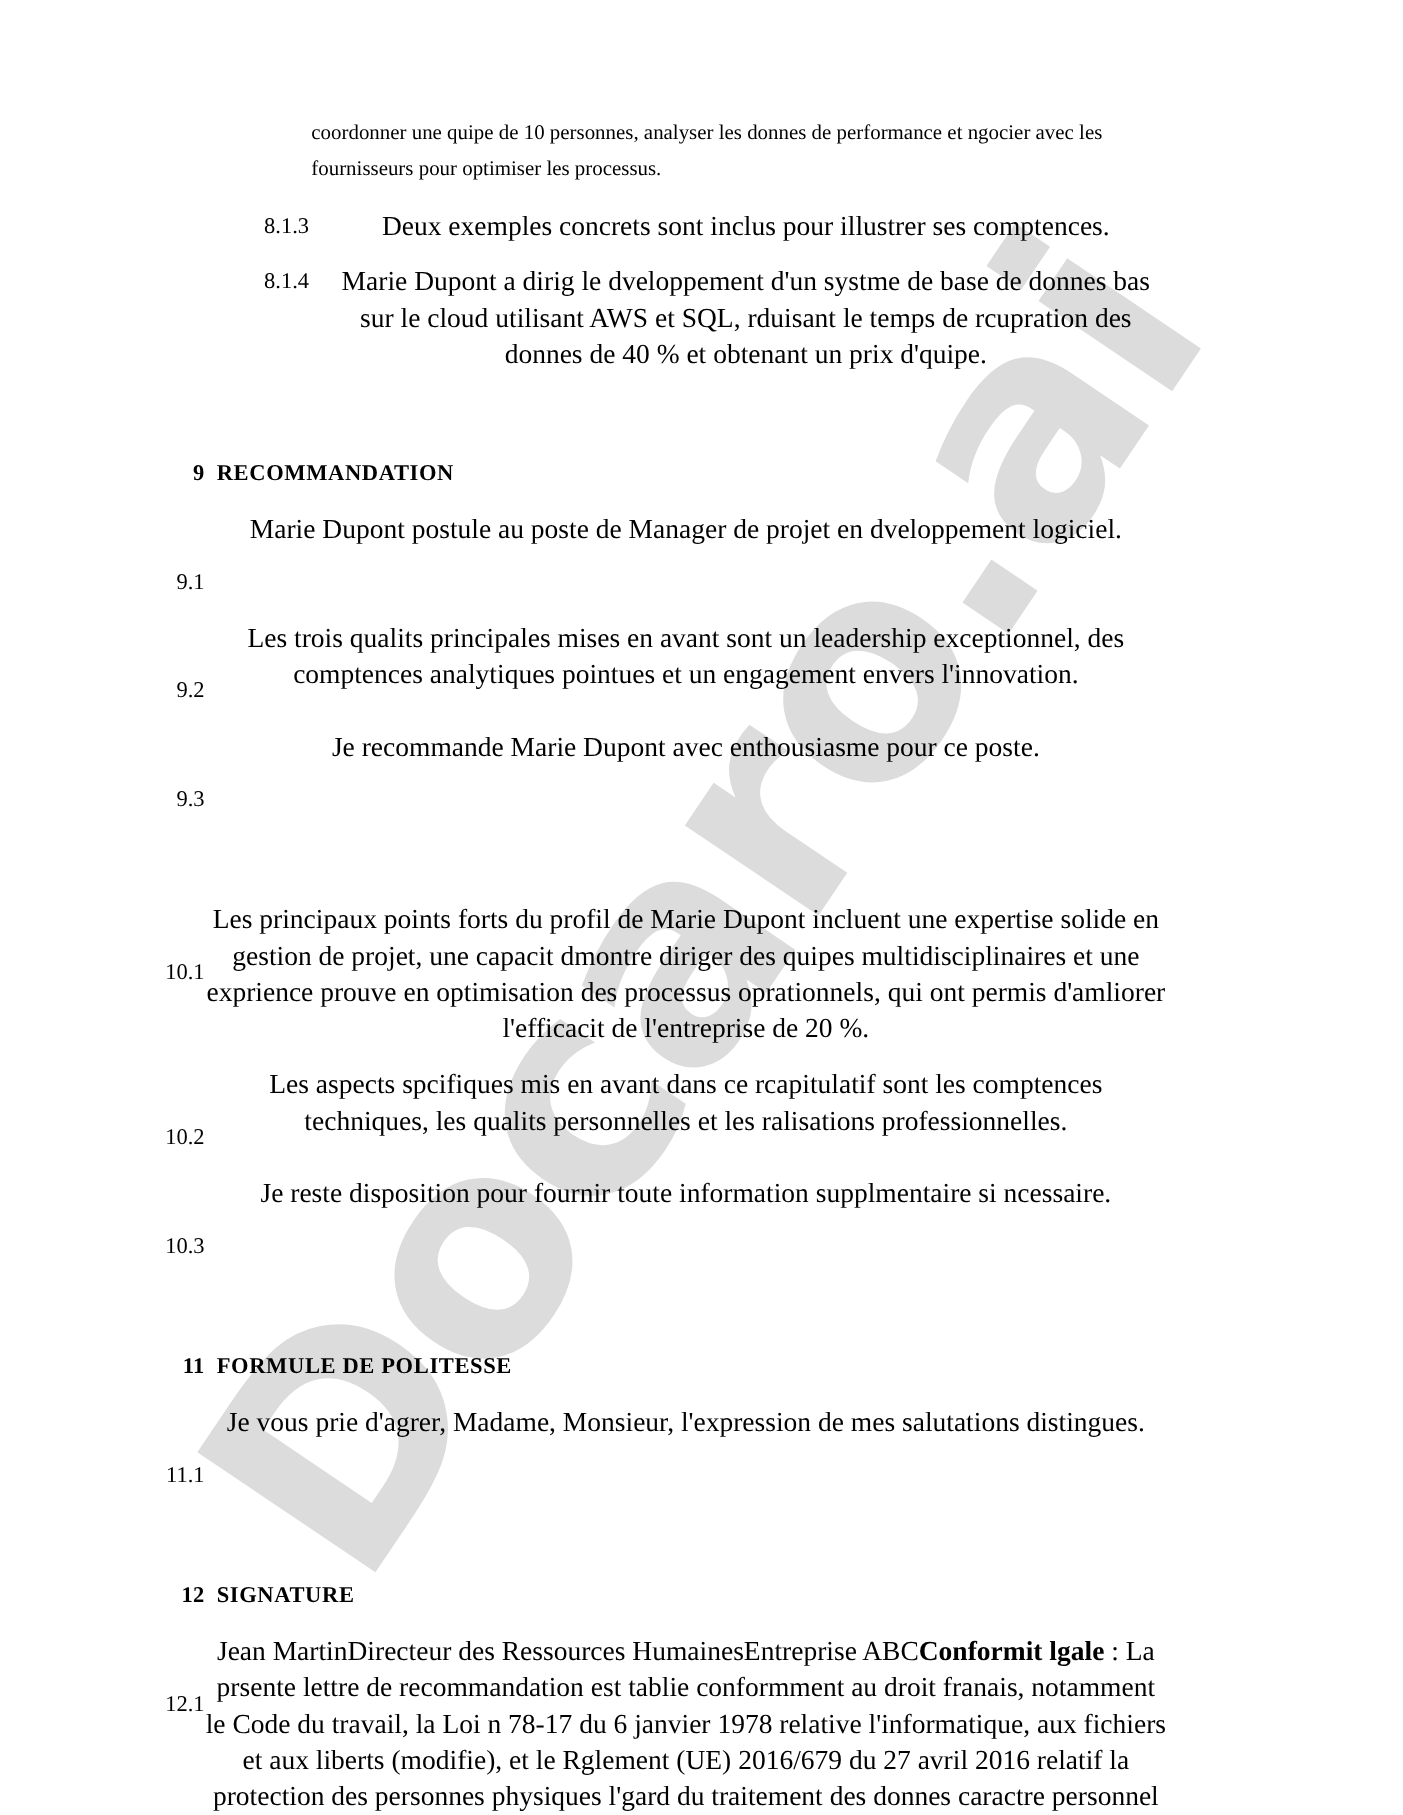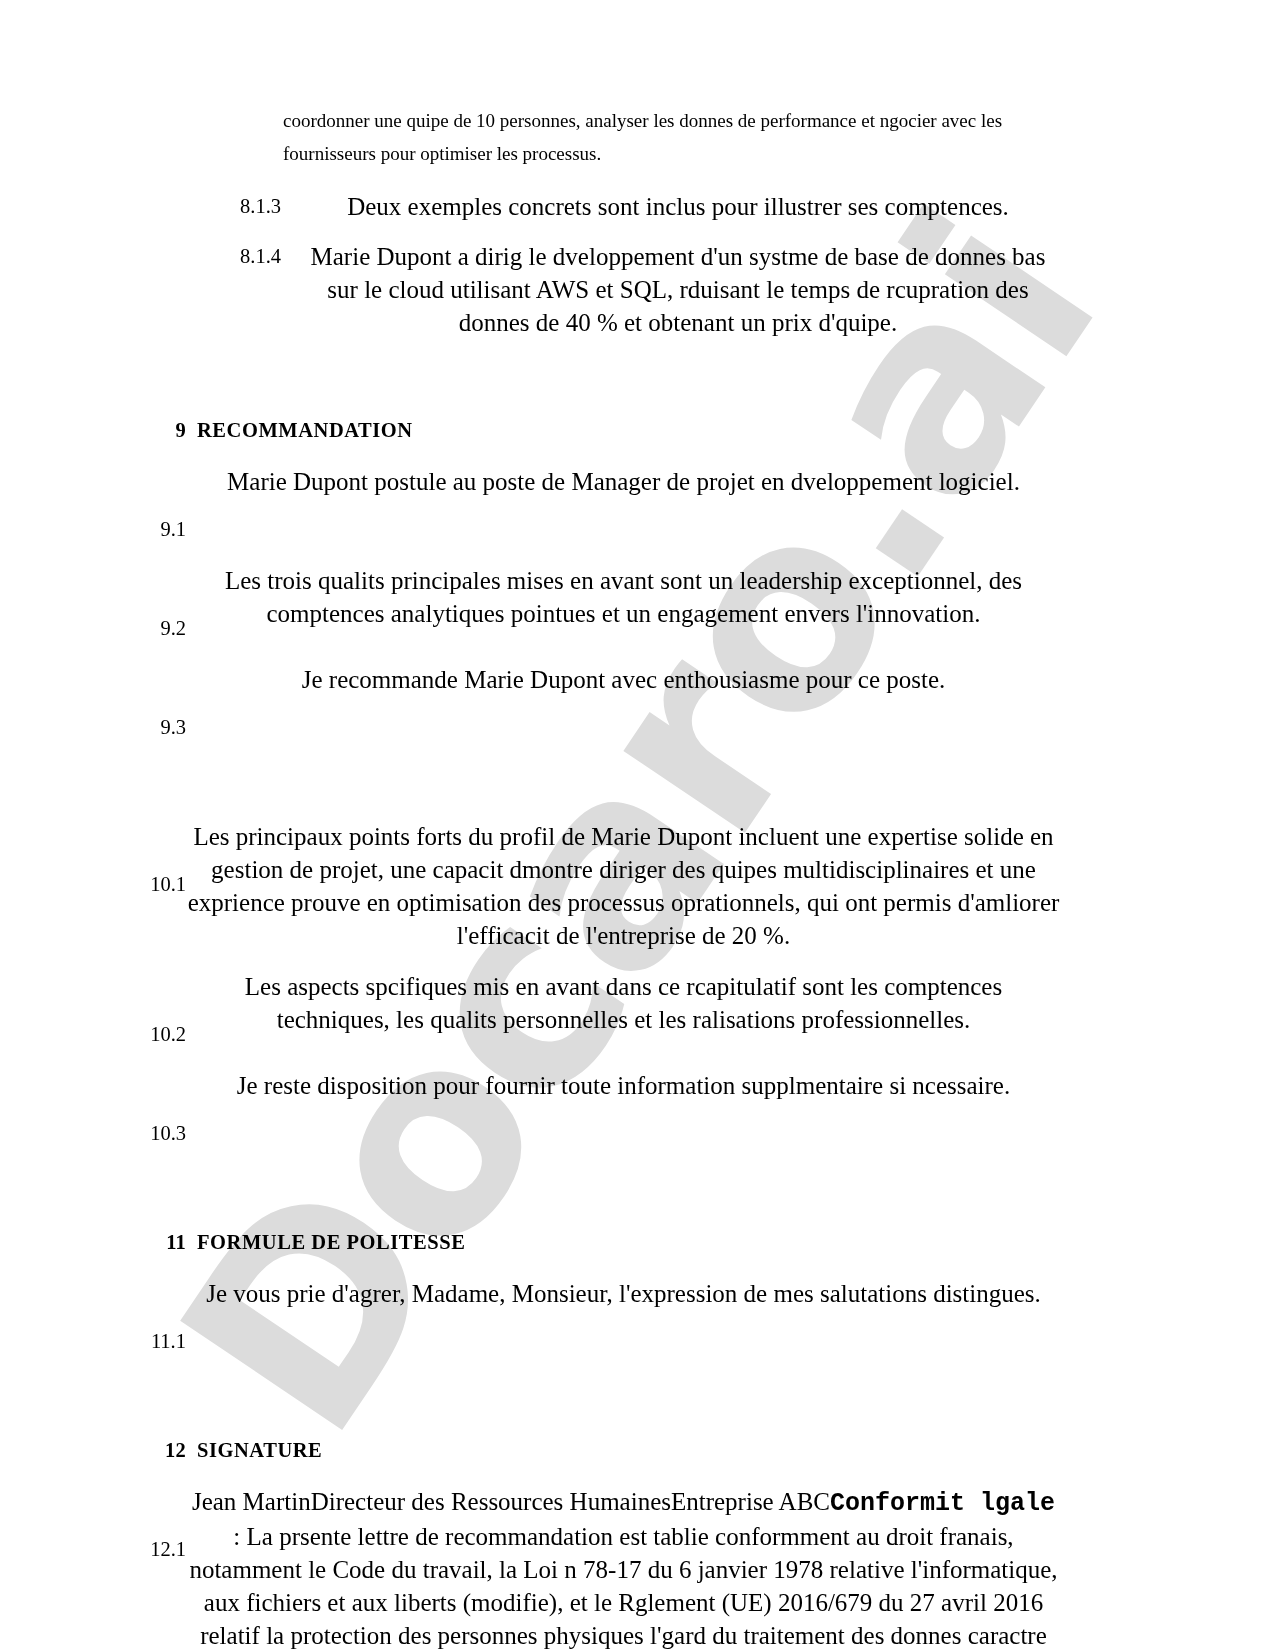--- a/index.html
+++ b/index.html
@@ -119,21 +119,21 @@
   }
   .heading .h-title {
     margin-left: 11px;
     font-weight: 700;
     font-size: 20.5px;
     letter-spacing: 0.55px;
   }
 
   .gap-before-heading { height: 58px; }
 
-  .bold-inline { font-weight: 700; font-family: Liberation Mono, monospace; }
+  .bold-inline { font-weight: 700; }
 </style>
 </head>
 <body>
 
 <div class="page">
 
   <div class="watermark-layer">
     <div class="watermark-text">Docaro.ai</div>
   </div>
 

